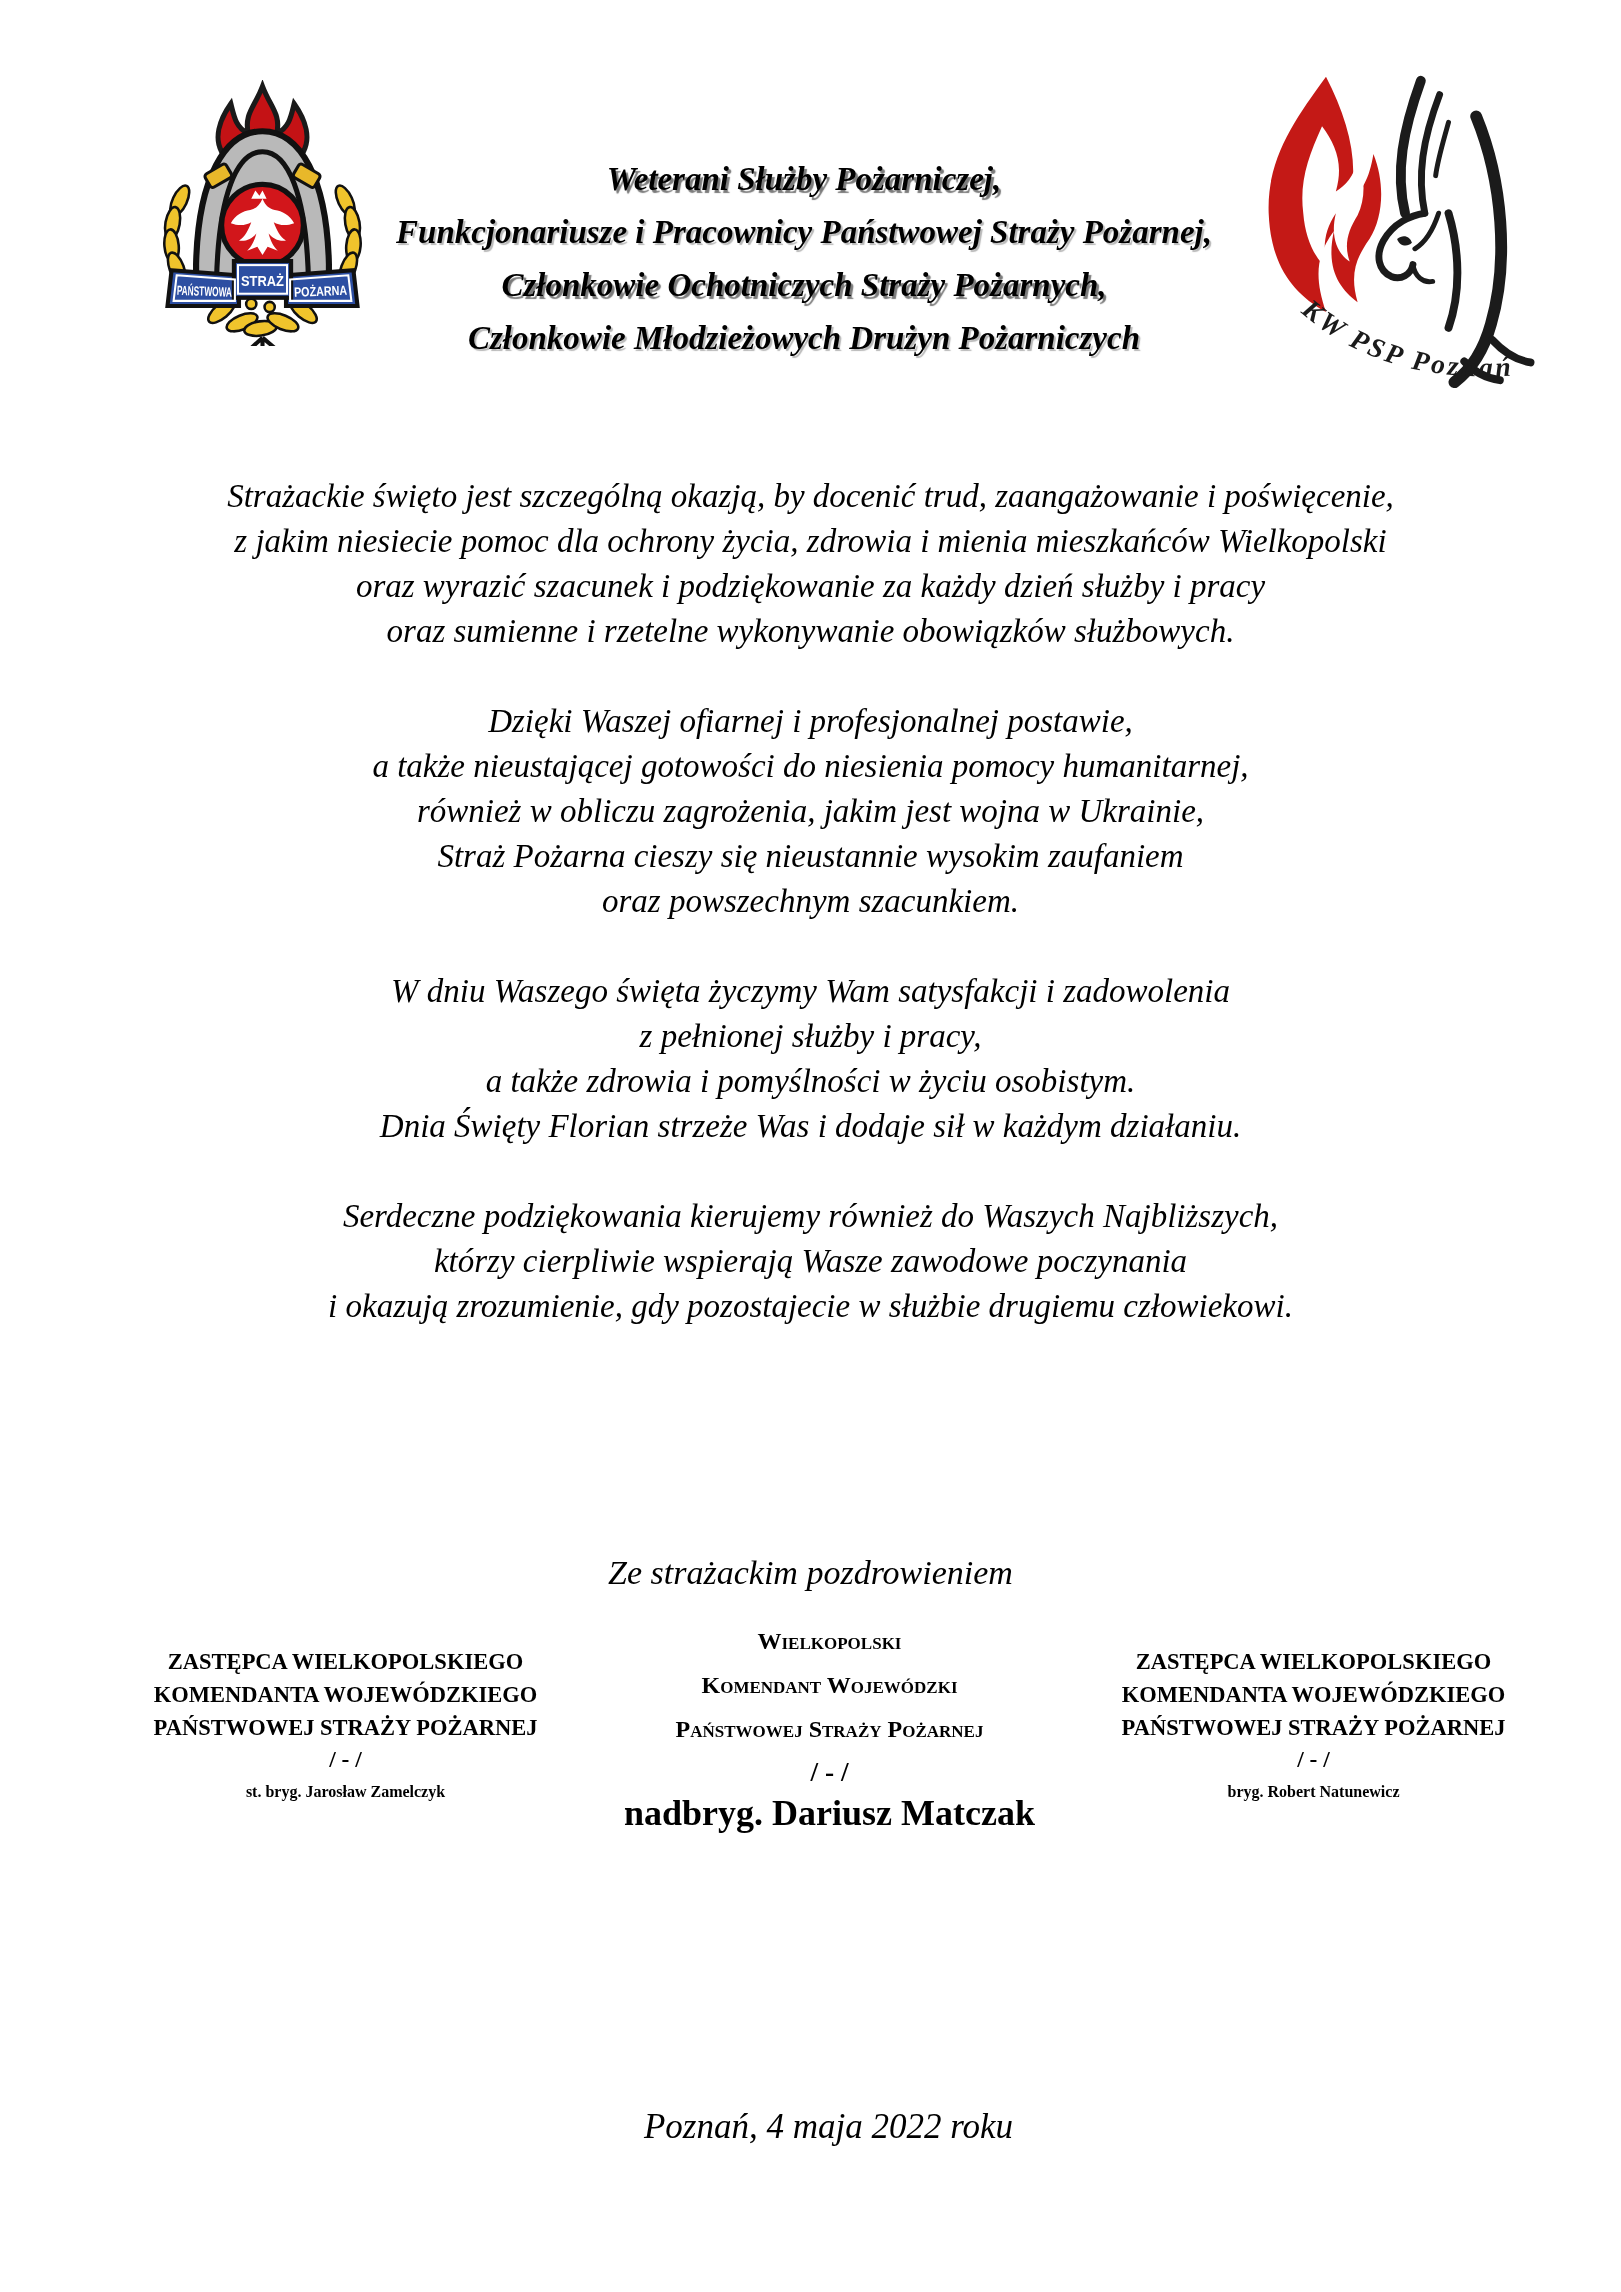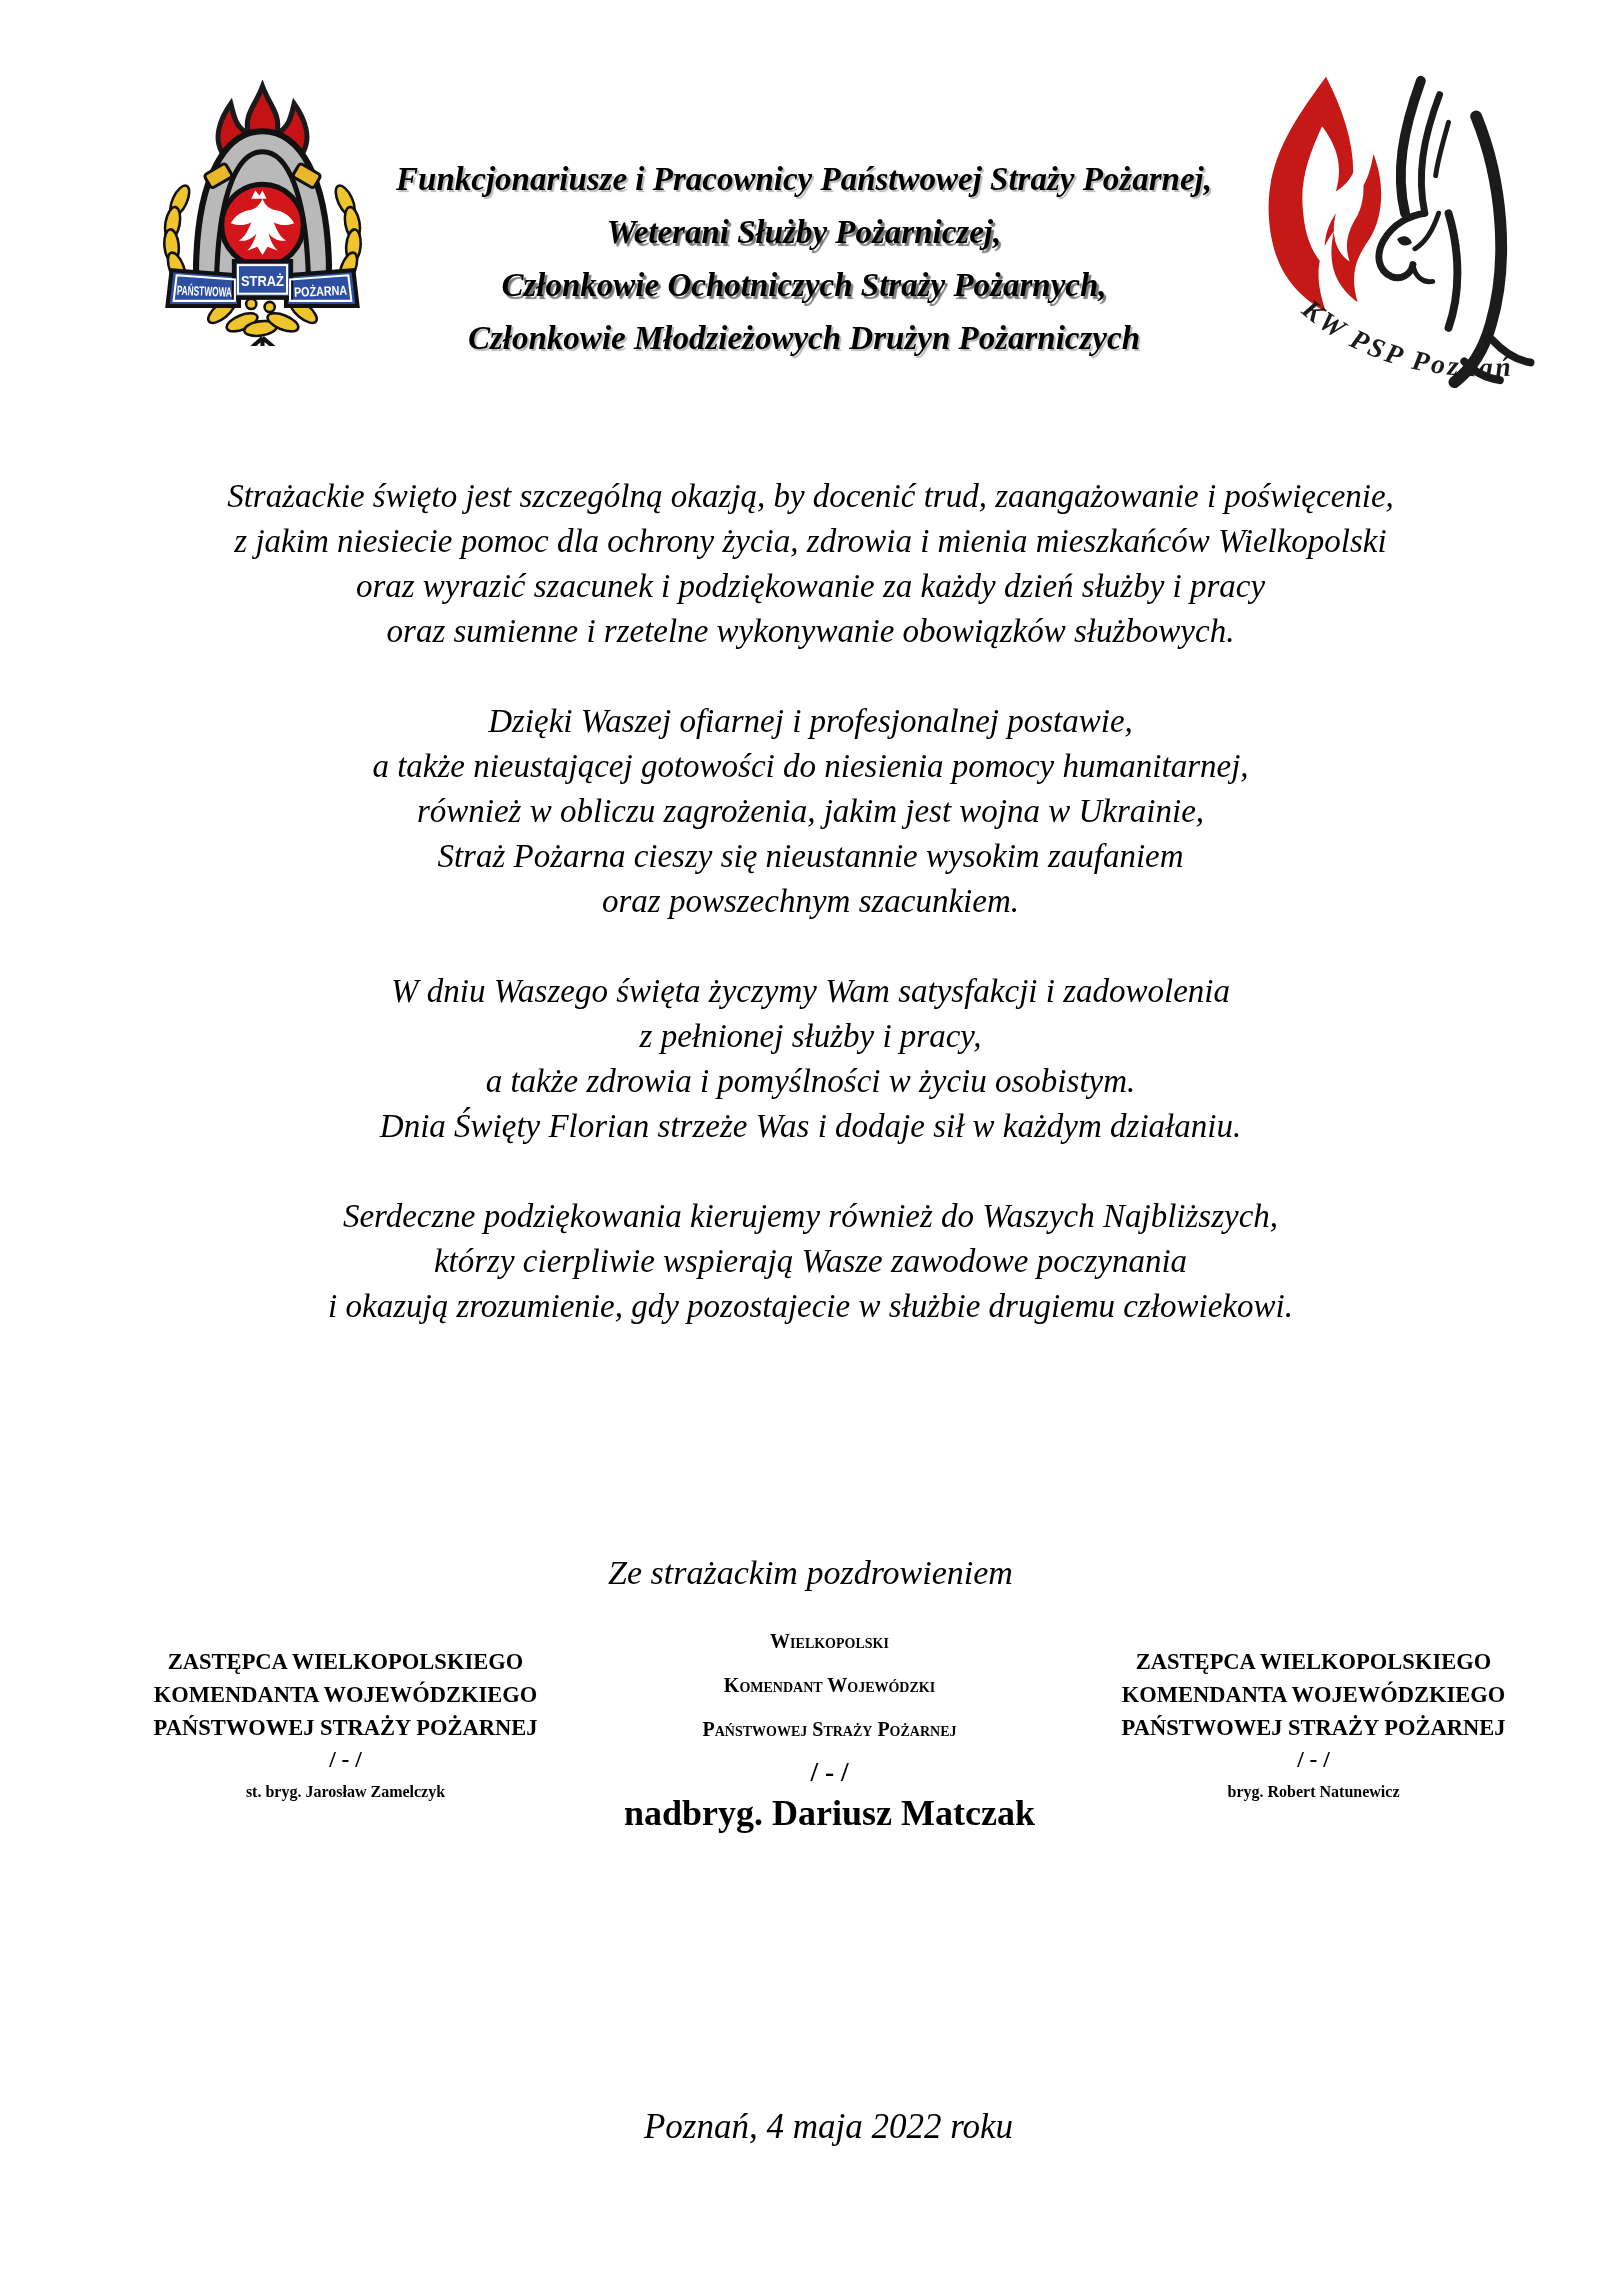--- a/index.html
+++ b/index.html
@@ -45,21 +45,21 @@
   .signatures {
     position:absolute; top:1619px; left:125px; width:1409px;
     display:flex; justify-content:space-between; align-items:flex-start;
   }
   .sig { text-align:center; font-weight:bold; }
   .sig-title { white-space:pre-line; }
   .sig.side { width:441px; margin-top:26px; font-size:22.5px; line-height:33px; }
   .sig.side .sig-mark { font-size:23.5px; line-height:31px; }
   .sig.side .sig-name { font-size:16px; line-height:33px; }
   .sig.middle { width:490px; }
-  .sig.middle .sig-title { font-variant:small-caps; font-size:20px; line-height:44px; }
+  .sig.middle .sig-title { font-variant:small-caps; font-size:24px; line-height:44px; }
   .sig.middle .sig-mark  { font-size:27.4px; line-height:43px; }
   .sig.middle .sig-name  { font-size:36px; line-height:39px; }
 
   
   .dateline {
     position:absolute; top:2107px; left:0; width:1621px;
     text-align:center; font-style:italic; font-size:35px;padding-left:18px;
   }
 
   .banner-word { font-family:"Liberation Sans","DejaVu Sans",sans-serif; font-weight:bold; fill:#fff; }
@@ -116,22 +116,22 @@
         <path d="M142 195 L199 191 L202 216 L142 216 Z" fill="none" stroke="#fff" stroke-width="2"></path>
         <rect x="91" y="181" width="48" height="28" fill="none" stroke="#fff" stroke-width="2"></rect>
         <text class="banner-word" x="58" y="211" font-size="13" text-anchor="middle" textLength="54" lengthAdjust="spacingAndGlyphs" transform="rotate(2 58 211)">PAŃSTWOWA</text>
         <text class="banner-word" x="115" y="201" font-size="15" text-anchor="middle" textLength="42" lengthAdjust="spacingAndGlyphs">STRAŻ</text>
         <text class="banner-word" x="172" y="211" font-size="13" text-anchor="middle" textLength="52" lengthAdjust="spacingAndGlyphs" transform="rotate(-2 172 211)">POŻARNA</text>
       </g>
     </svg>
   </div>
 
   <div class="header-text">
+    <div class="hline heavy">Weterani Służby Pożarniczej,</div>
     <div class="hline">Funkcjonariusze i Pracownicy Państwowej Straży Pożarnej,</div>
-    <div class="hline heavy">Weterani Służby Pożarniczej,</div>
     <div class="hline heavy">Członkowie Ochotniczych Straży Pożarnych,</div>
     <div class="hline">Członkowie Młodzieżowych Drużyn Pożarniczych</div>
   </div>
 
   <div class="logo-right">
     <svg viewBox="0 0 365 335" xmlns="http://www.w3.org/2000/svg">
 
       <path d="M100 12 C68 56 40 95 42 150 C44 200 64 230 100 250 C88 215 90 192 108 168 C100 205 112 225 132 240 C124 212 130 196 144 176 C158 154 160 120 148 90 C144 115 136 129 124 137 C134 98 122 55 100 12 Z" fill="#c41916"></path>
       <path d="M96 62 C82 93 73 118 77 150 C79 175 88 195 102 207 C96 185 98 168 110 150 C104 175 112 191 124 199 C118 182 122 168 132 152 C140 136 140 113 132 97 C128 113 120 122 110 128 C118 100 110 81 96 62 Z" fill="#ffffff"></path>
 

